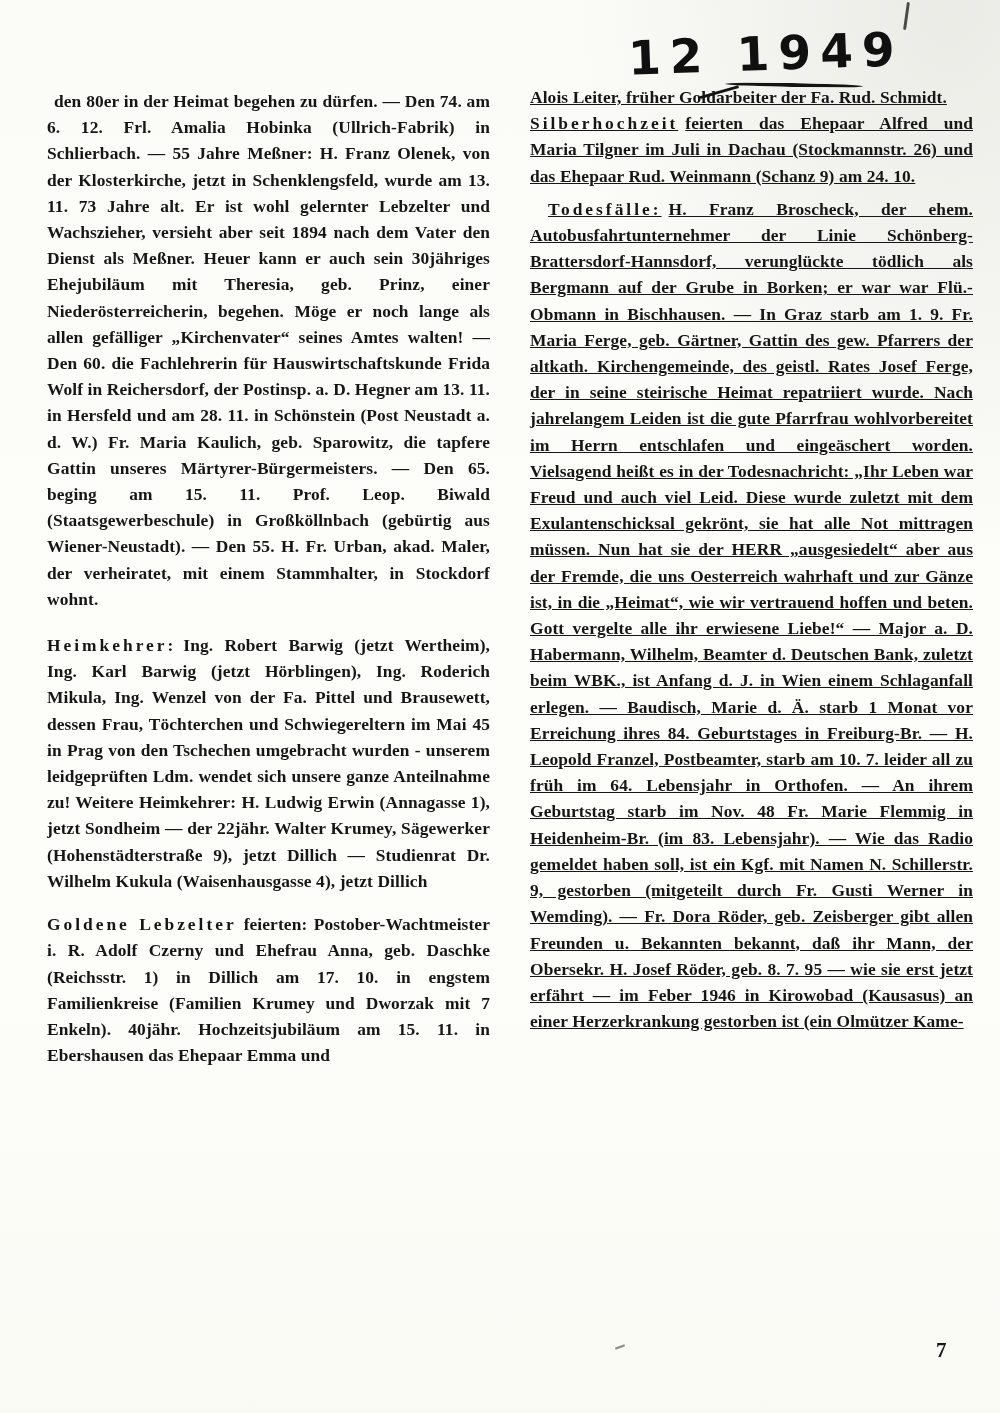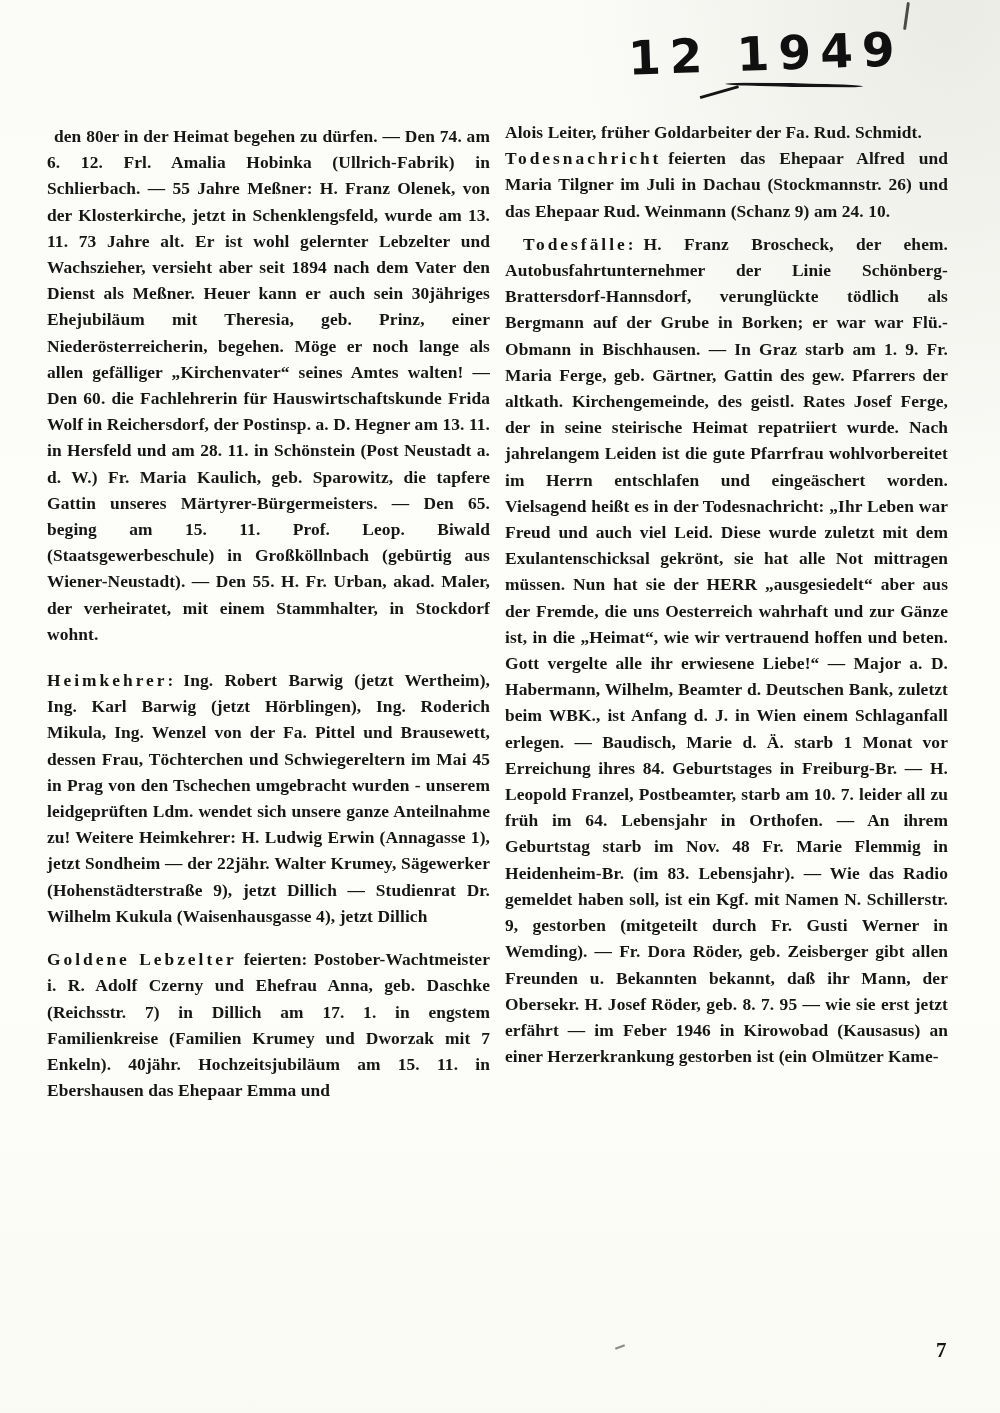--- a/index.html
+++ b/index.html
@@ -18,24 +18,23 @@
   .col {
     position: absolute;
     top: 88px;
     width: 443px;
     text-align: justify;
     font-size: 17.4px;
     line-height: 26.2px;
     font-weight: 700;
     letter-spacing: 0.1px;
     hyphens: auto;
-    margin-top: 35px;
   }
   .col-left  { left: 47px; }
-  .col-right { left: 505px; top: 84px; }
+  .col-right { left: 530px; top: 84px; text-decoration: underline; }
   .para { margin: 0; }
   .gap-lg { margin-top: 20px; }
   .gap-md { margin-top: 17px; }
   .gap-sm { margin-top: 7px; }
   .indent { text-indent: 18px; }
   .lead { letter-spacing: 3px; margin-right: 7px; }
   .page-number {
     position: absolute;
     left: 936px;
     top: 1338px;
@@ -109,30 +108,30 @@
   <div class="bottom-mark"></div>
 
   <div class="col col-left">
     <p class="para">
       <span class="lead"></span><span>den 80er in der Heimat begehen zu dürfen. — Den 74. am 6. 12. Frl. Amalia Hobinka (Ullrich-Fabrik) in Schlierbach. — 55 Jahre Meßner: H. Franz Olenek, von der Klosterkirche, jetzt in Schenklengsfeld, wurde am 13. 11. 73 Jahre alt. Er ist wohl gelernter Lebzelter und Wachszieher, versieht aber seit 1894 nach dem Vater den Dienst als Meßner. Heuer kann er auch sein 30jähriges Ehejubiläum mit Theresia, geb. Prinz, einer Niederösterreicherin, begehen. Möge er noch lange als allen gefälliger „Kirchenvater“ seines Amtes walten! — Den 60. die Fachlehrerin für Hauswirtschaftskunde Frida Wolf in Reichersdorf, der Postinsp. a. D. Hegner am 13. 11. in Hersfeld und am 28. 11. in Schönstein (Post Neustadt a. d. W.) Fr. Maria Kaulich, geb. Sparowitz, die tapfere Gattin unseres Märtyrer-Bürgermeisters. — Den 65. beging am 15. 11. Prof. Leop. Biwald (Staatsgewerbeschule) in Großköllnbach (gebürtig aus Wiener-Neustadt). — Den 55. H. Fr. Urban, akad. Maler, der verheiratet, mit einem Stammhalter, in Stockdorf wohnt.</span>
     </p>
     <p class="para gap-lg">
       <span class="lead">Heimkehrer:</span><span>Ing. Robert Barwig (jetzt Wertheim), Ing. Karl Barwig (jetzt Hörblingen), Ing. Roderich Mikula, Ing. Wenzel von der Fa. Pittel und Brausewett, dessen Frau, Töchterchen und Schwiegereltern im Mai 45 in Prag von den Tschechen umgebracht wurden - unserem leidgeprüften Ldm. wendet sich unsere ganze Anteilnahme zu! Weitere Heimkehrer: H. Ludwig Erwin (Annagasse 1), jetzt Sondheim — der 22jähr. Walter Krumey, Sägewerker (Hohenstädterstraße 9), jetzt Dillich — Studienrat Dr. Wilhelm Kukula (Waisenhausgasse 4), jetzt Dillich</span>
     </p>
     <p class="para gap-md">
-      <span class="lead">Goldene Lebzelter</span><span>feierten: Postober-Wachtmeister i. R. Adolf Czerny und Ehefrau Anna, geb. Daschke (Reichsstr. 7) in Dillich am 17. 1. in engstem Familienkreise (Familien Krumey und Dworzak mit 7 Enkeln). 40jähr. Hochzeitsjubiläum am 15. 11. in Ebershausen das Ehepaar Emma und</span>
+      <span class="lead">Goldene Lebzelter</span><span>feierten: Postober-Wachtmeister i. R. Adolf Czerny und Ehefrau Anna, geb. Daschke (Reichsstr. 1) in Dillich am 17. 10. in engstem Familienkreise (Familien Krumey und Dworzak mit 7 Enkeln). 40jähr. Hochzeitsjubiläum am 15. 11. in Ebershausen das Ehepaar Emma und</span>
     </p>
   </div>
 
   <div class="col col-right">
     <p class="para">
       <span>Alois Leiter, früher Goldarbeiter der Fa. Rud. Schmidt.</span>
     </p>
     <p class="para">
-      <span class="lead">Todesnachricht</span><span>feierten das Ehepaar Alfred und Maria Tilgner im Juli in Dachau (Stockmannstr. 26) und das Ehepaar Rud. Weinmann (Schanz 9) am 24. 10.</span>
+      <span class="lead">Silberhochzeit</span><span>feierten das Ehepaar Alfred und Maria Tilgner im Juli in Dachau (Stockmannstr. 26) und das Ehepaar Rud. Weinmann (Schanz 9) am 24. 10.</span>
     </p>
     <p class="para gap-sm indent">
       <span class="lead">Todesfälle:</span><span>H. Franz Broscheck, der ehem. Autobusfahrtunternehmer der Linie Schönberg-Brattersdorf-Hannsdorf, verunglückte tödlich als Bergmann auf der Grube in Borken; er war war Flü.-Obmann in Bischhausen. — In Graz starb am 1. 9. Fr. Maria Ferge, geb. Gärtner, Gattin des gew. Pfarrers der altkath. Kirchengemeinde, des geistl. Rates Josef Ferge, der in seine steirische Heimat repatriiert wurde. Nach jahrelangem Leiden ist die gute Pfarrfrau wohlvorbereitet im Herrn entschlafen und eingeäschert worden. Vielsagend heißt es in der Todesnachricht: „Ihr Leben war Freud und auch viel Leid. Diese wurde zuletzt mit dem Exulantenschicksal gekrönt, sie hat alle Not mittragen müssen. Nun hat sie der HERR „ausgesiedelt“ aber aus der Fremde, die uns Oesterreich wahrhaft und zur Gänze ist, in die „Heimat“, wie wir vertrauend hoffen und beten. Gott vergelte alle ihr erwiesene Liebe!“ — Major a. D. Habermann, Wilhelm, Beamter d. Deutschen Bank, zuletzt beim WBK., ist Anfang d. J. in Wien einem Schlaganfall erlegen. — Baudisch, Marie d. Ä. starb 1 Monat vor Erreichung ihres 84. Geburtstages in Freiburg-Br. — H. Leopold Franzel, Postbeamter, starb am 10. 7. leider all zu früh im 64. Lebensjahr in Orthofen. — An ihrem Geburtstag starb im Nov. 48 Fr. Marie Flemmig in Heidenheim-Br. (im 83. Lebensjahr). — Wie das Radio gemeldet haben soll, ist ein Kgf. mit Namen N. Schillerstr. 9, gestorben (mitgeteilt durch Fr. Gusti Werner in Wemding). — Fr. Dora Röder, geb. Zeisberger gibt allen Freunden u. Bekannten bekannt, daß ihr Mann, der Obersekr. H. Josef Röder, geb. 8. 7. 95 — wie sie erst jetzt erfährt — im Feber 1946 in Kirowobad (Kausasus) an einer Herzerkrankung gestorben ist (ein Olmützer Kame-</span>
     </p>
   </div>
 
   <div class="page-number">7</div>
 
 </div>
 

